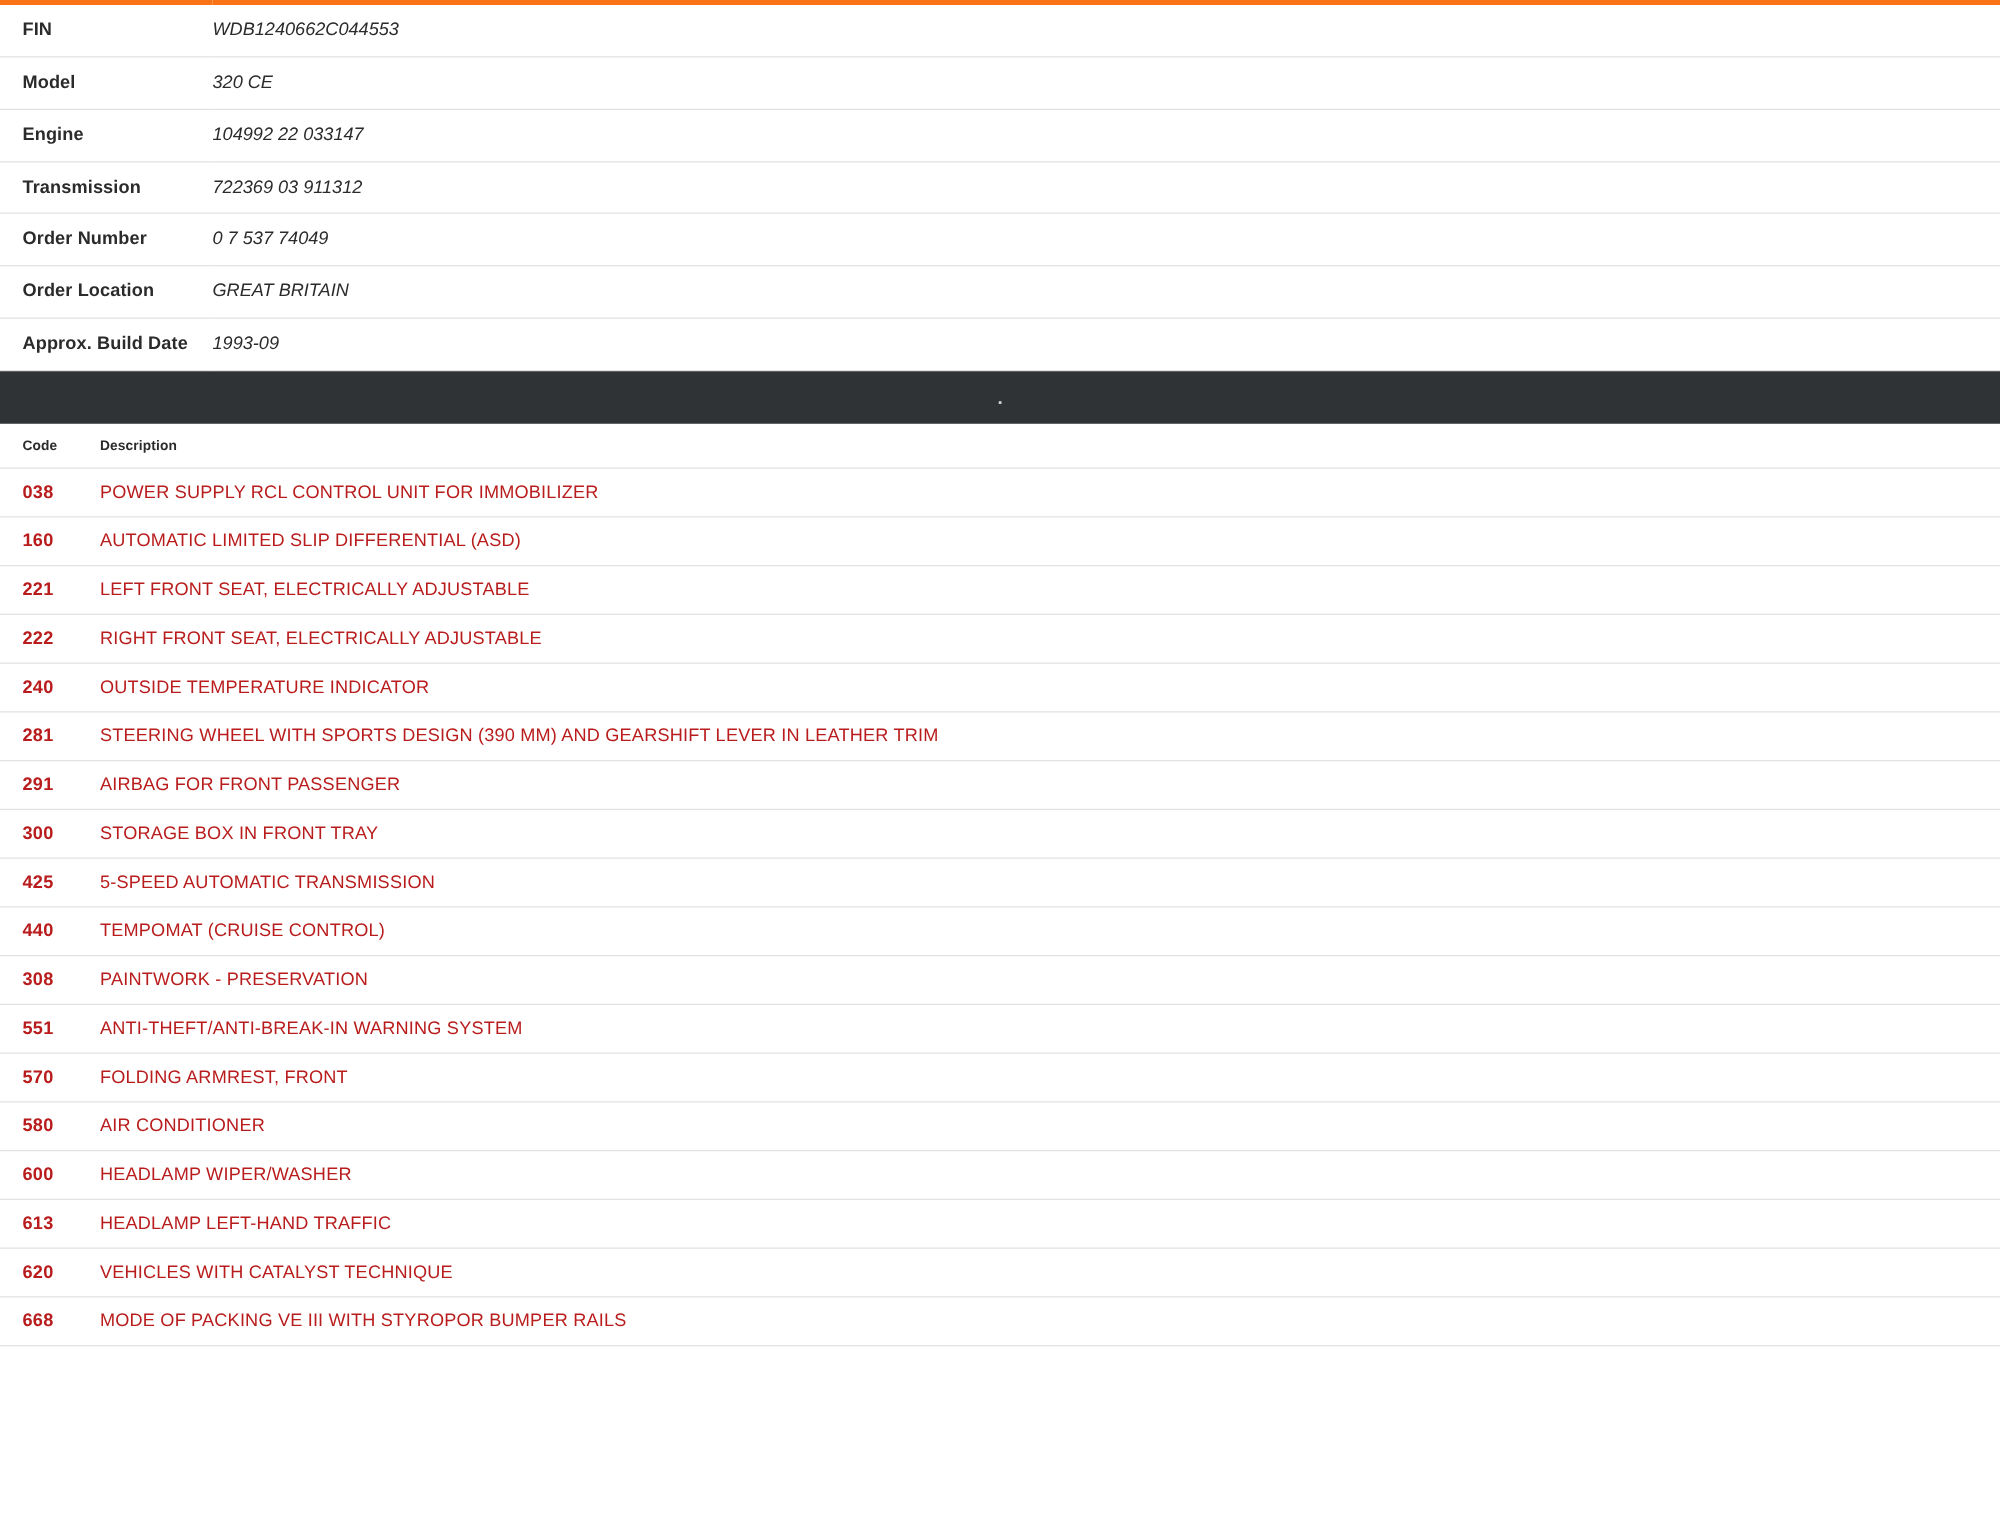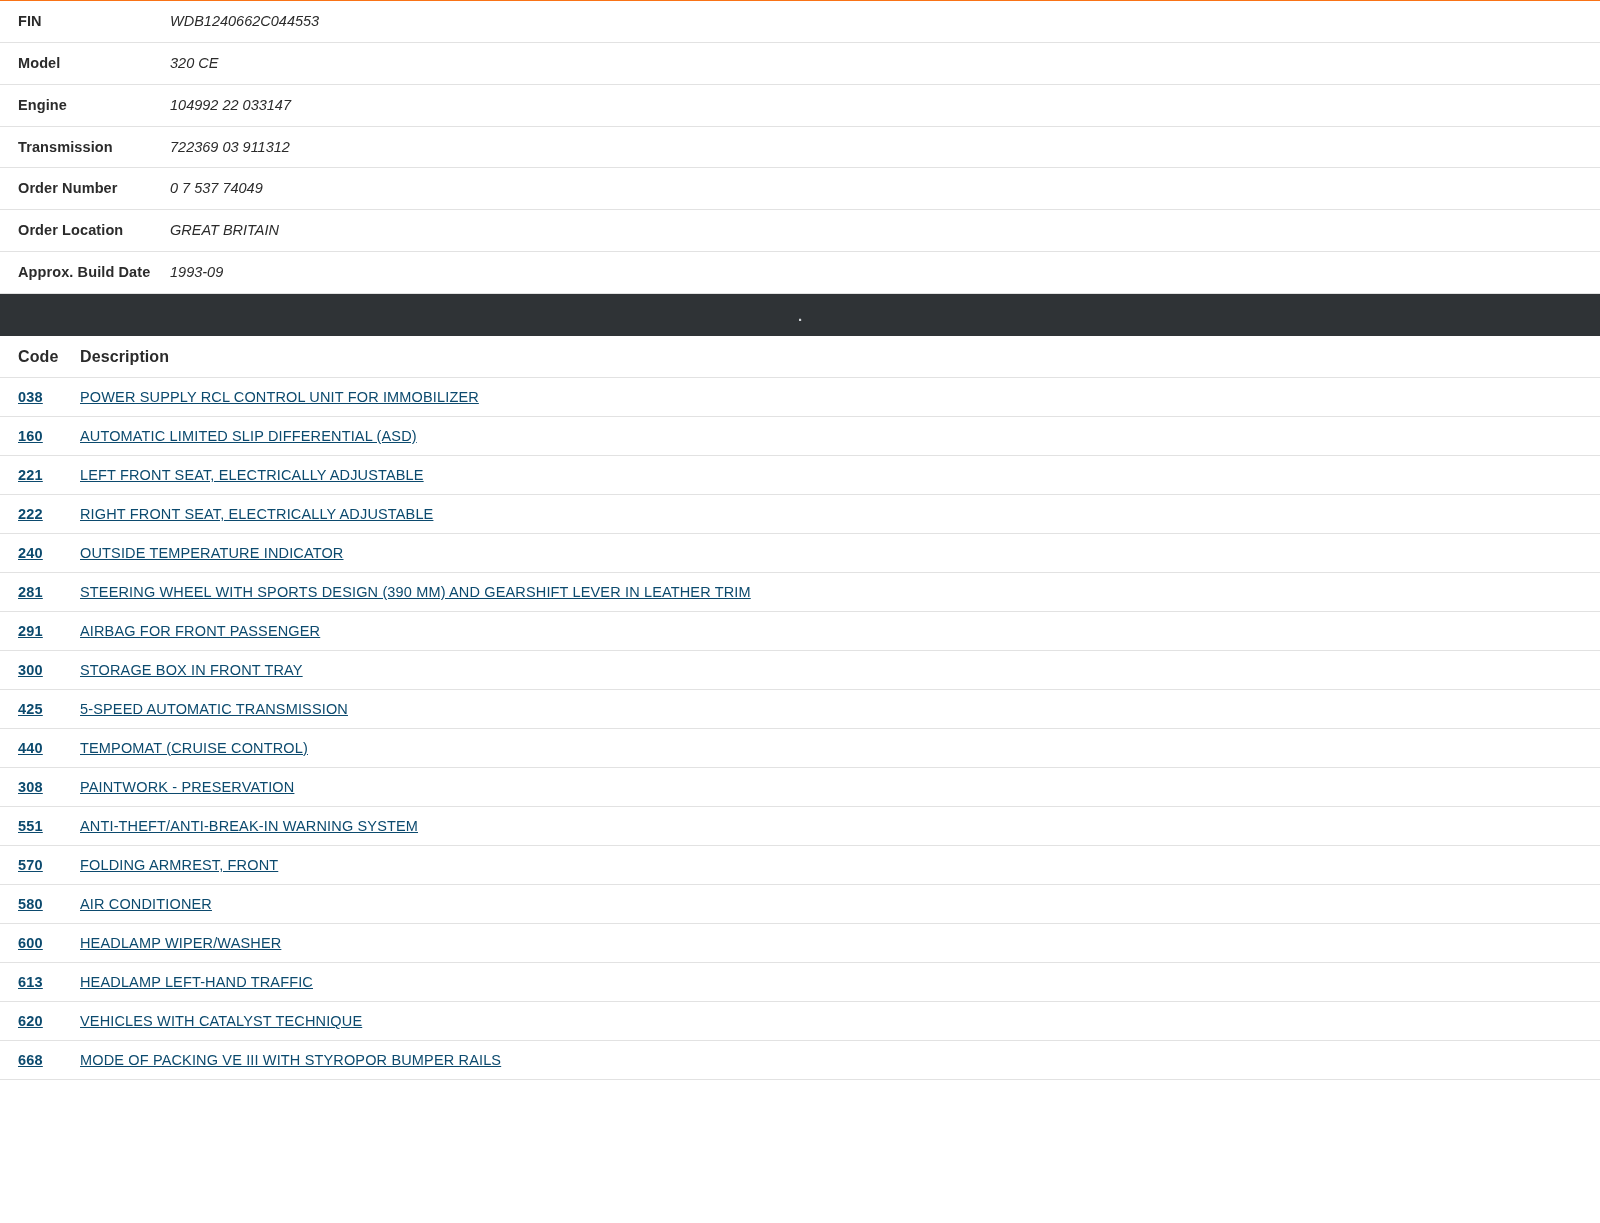--- a/index.html
+++ b/index.html
@@ -23,21 +23,21 @@
   
   .spec-table {
     width: 100%;
     border-collapse: collapse;
     table-layout: fixed;
   }
   .spec-table tr {
     border-bottom: 1px solid #e2e2e2;
   }
   .spec-table tr:first-child {
-    border-top: 1px solid #f97316;
+    border-top: 4px solid #f97316;
   }
   .spec-table td {
     padding: 11px 0 11px 0;
     font-size: 14.5px;
     line-height: 1.3;
     vertical-align: middle;
   }
   .spec-label {
     width: 152px;
     padding-left: 18px !important;
@@ -69,43 +69,42 @@
   }
 
   
   .codes-table {
     width: 100%;
     border-collapse: collapse;
     table-layout: fixed;
   }
   .codes-table thead th {
     text-align: left;
-    font-size: 16px;
+    font-size: 11px;
     font-weight: bold;
     color: #2b2b2b;
     padding: 12px 0 11px 0;
     border-bottom: 1px solid #e2e2e2;
     letter-spacing: 0.1px;
   }
   .codes-table th.col-code,
   .codes-table td.col-code {
     width: 62px;
     padding-left: 18px !important;
   }
   .codes-table th.col-desc,
   .codes-table td.col-desc {
     padding-left: 0 !important;
   }
   .codes-table tbody td {
     font-size: 14.5px;
     padding: 11px 0 11px 15px;
     border-bottom: 1px solid #e2e2e2;
-    color: #0c4a6e;
+    color: #b91c1c;
     vertical-align: middle;
-    text-decoration: underline;
   }
   .codes-table tbody td.col-code {
     font-weight: bold;
     letter-spacing: 0.2px;
   }
   .codes-table tbody td.col-desc {
     letter-spacing: 0.15px;
   }
 </style>
 </head>

